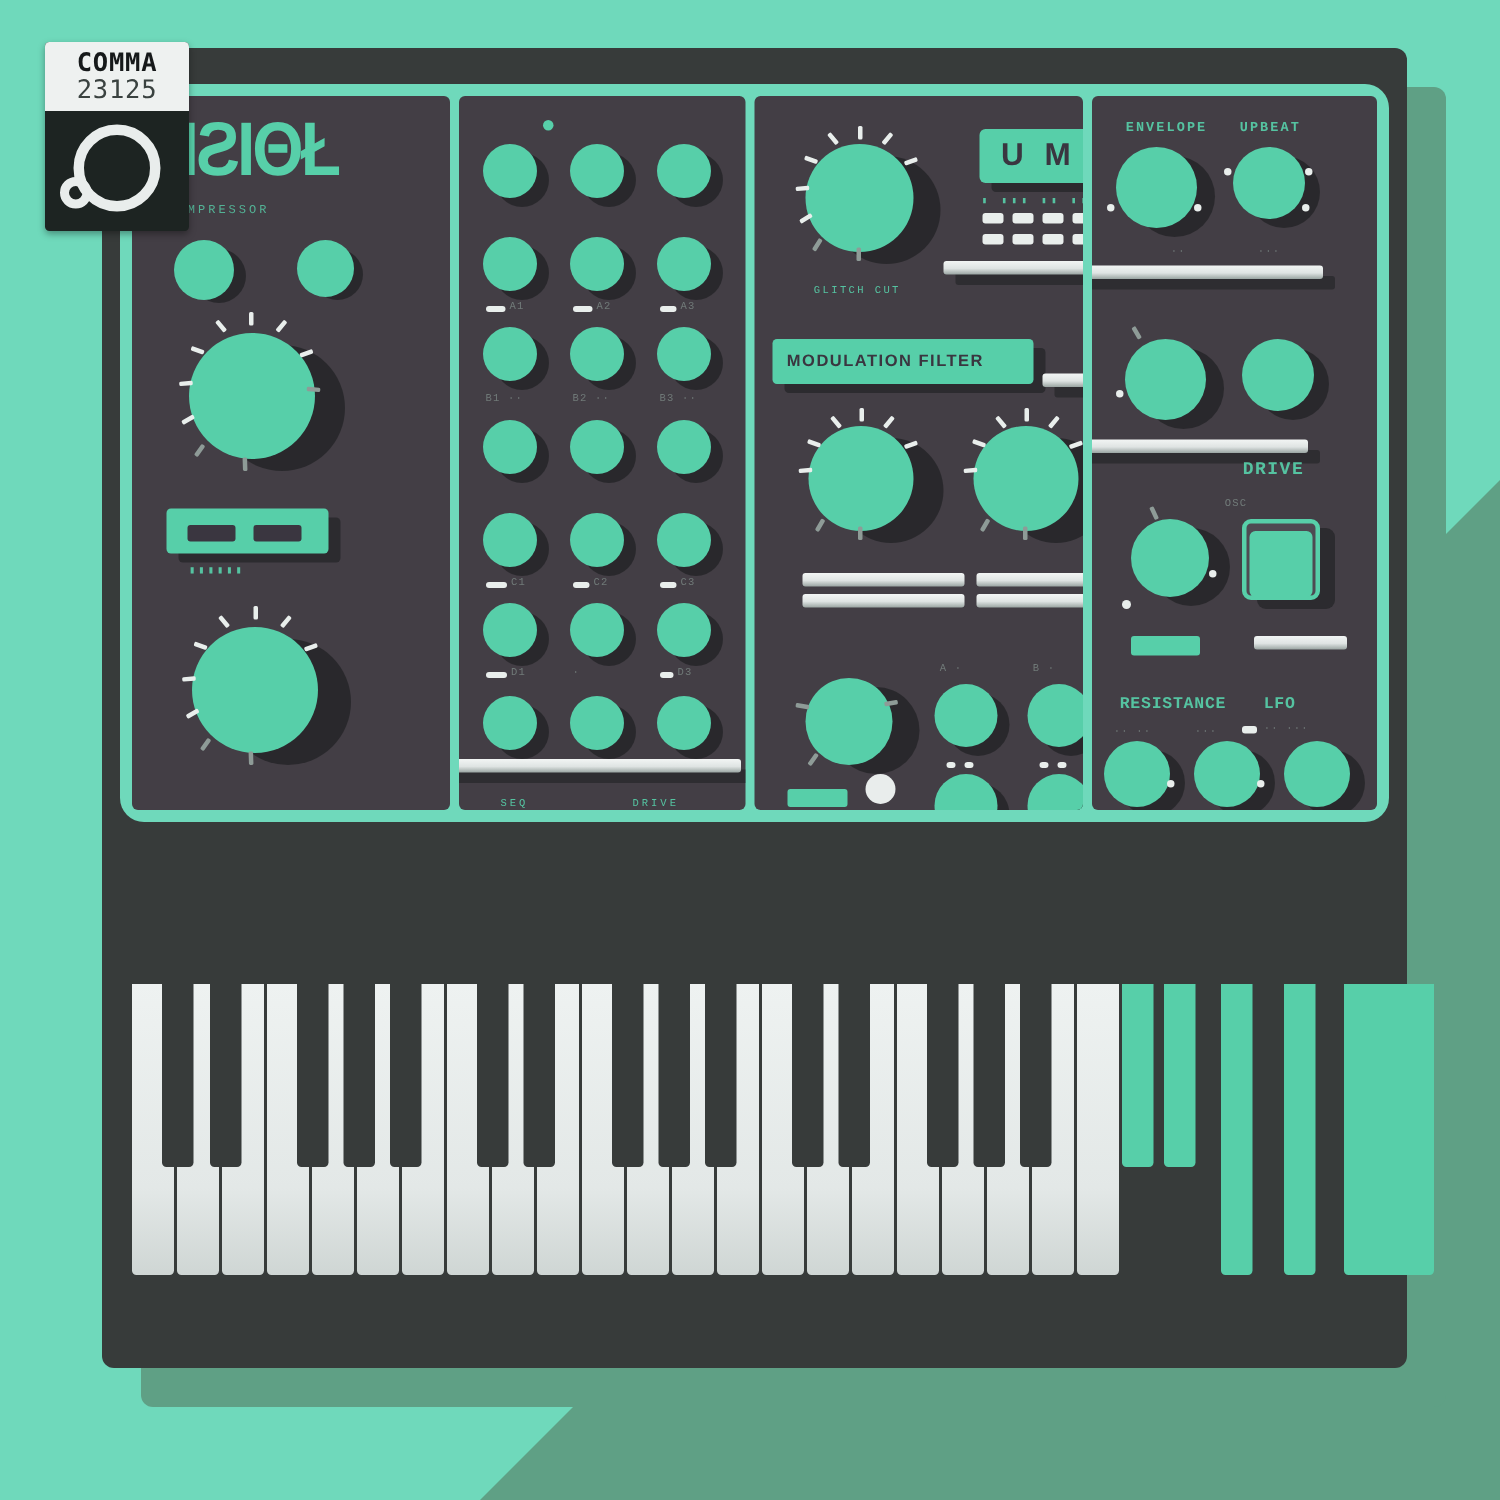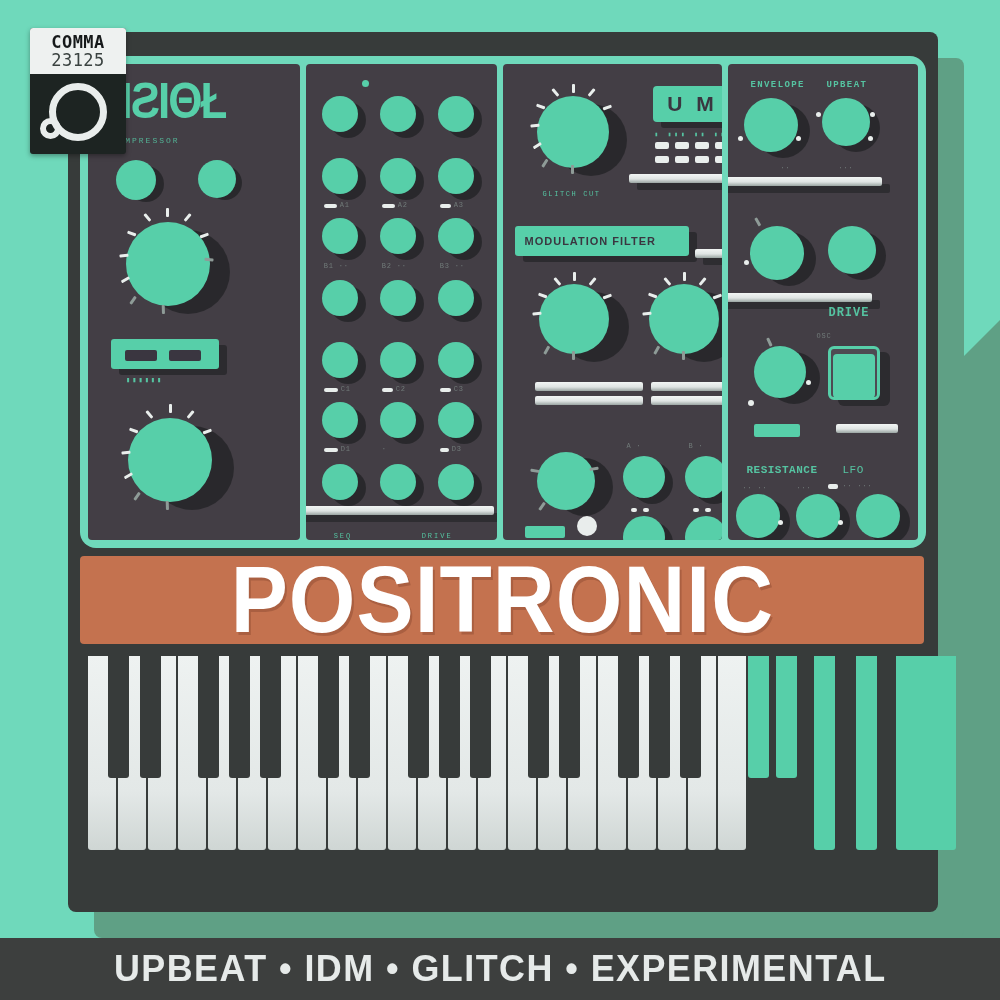--- a/index.html
+++ b/index.html
@@ -457,42 +457,39 @@
         <div class="whitechip" style="left:20px;top:336px;width:6px;height:6px;border-radius:50%;"></div>
 
         <div class="chip-sh" style="left:110px;top:288px;width:52px;height:54px;border-radius:6px;"></div>
         <div style="position:absolute;left:100px;top:282px;width:52px;height:54px;border-radius:6px;background:#4e4a52;border:3px solid #57cfa9;"></div>
         <div style="position:absolute;left:105px;top:290px;width:42px;height:44px;border-radius:4px;background:#57cfa9;"></div>
 
         <div class="ledbar" style="left:26px;top:360px;width:46px;height:13px;"></div>
         <div class="slider" style="left:108px;top:360px;width:62px;"></div>
 
         <div class="lbl" style="left:18px;top:400px;font-size:11px;font-weight:bold;letter-spacing:.5px;">RESISTANCE</div>
-        <div class="lbl" style="left:114px;top:400px;font-size:11px;font-weight:normal;letter-spacing:.5px;">LFO</div>
+        <div class="lbl" style="left:114px;top:400px;font-size:11px;font-weight:bold;letter-spacing:.5px;">LFO</div>
 
         <div class="lbl lbl-dim" style="left:14px;top:420px;">··  ··</div>
         <div class="lbl lbl-dim" style="left:68px;top:420px;">···</div>
         <div class="whitechip" style="left:100px;top:420px;width:10px;height:5px;"></div>
         <div class="lbl lbl-dim" style="left:114px;top:418px;">·· ···</div>
 
         <div class="btn-sh" style="left:18px;top:436px;width:44px;height:44px;"></div>
         <div class="btn" style="left:8px;top:430px;width:44px;height:44px;"></div>
         <div class="whitechip" style="left:50px;top:456px;width:5px;height:5px;border-radius:50%;"></div>
         <div class="btn-sh" style="left:78px;top:436px;width:44px;height:44px;"></div>
         <div class="btn" style="left:68px;top:430px;width:44px;height:44px;"></div>
         <div class="whitechip" style="left:110px;top:456px;width:5px;height:5px;border-radius:50%;"></div>
         <div class="btn-sh" style="left:138px;top:436px;width:44px;height:44px;"></div>
         <div class="btn" style="left:128px;top:430px;width:44px;height:44px;"></div>
       </div>
     </div>
   </div>
 
-  <div id="plate">
-    <div class="title">POSITRONIC</div>
-  </div>
 
   <div id="keys">
 
     <div class="wkey" style="left:0px;width:28px;"></div>
     <div class="wkey" style="left:30px;width:28px;"></div>
     <div class="wkey" style="left:60px;width:28px;"></div>
     <div class="wkey" style="left:90px;width:28px;"></div>
     <div class="wkey" style="left:120px;width:28px;"></div>
     <div class="wkey" style="left:150px;width:28px;"></div>
     <div class="wkey" style="left:180px;width:28px;"></div>
@@ -529,23 +526,20 @@
     <div class="bkey" style="left:592px;"></div>
 
     <div class="gblack" style="left:660px;"></div>
     <div class="gblack" style="left:688px;"></div>
 
     <div class="gkey" style="left:726px;width:21px;"></div>
     <div class="gkey" style="left:768px;width:21px;"></div>
     <div class="gkey" style="left:808px;width:60px;"></div>
   </div>
 
-  <div id="banner">
-    <div class="genres">UPBEAT • IDM • GLITCH • EXPERIMENTAL</div>
-  </div>
 
   <div id="badge">
     <div class="cap">
       <div class="c1">COMMA</div>
       <div class="c2">23125</div>
     </div>
     <div class="glyph">
       <div class="ring"></div>
       <div class="dot"></div>
     </div>

